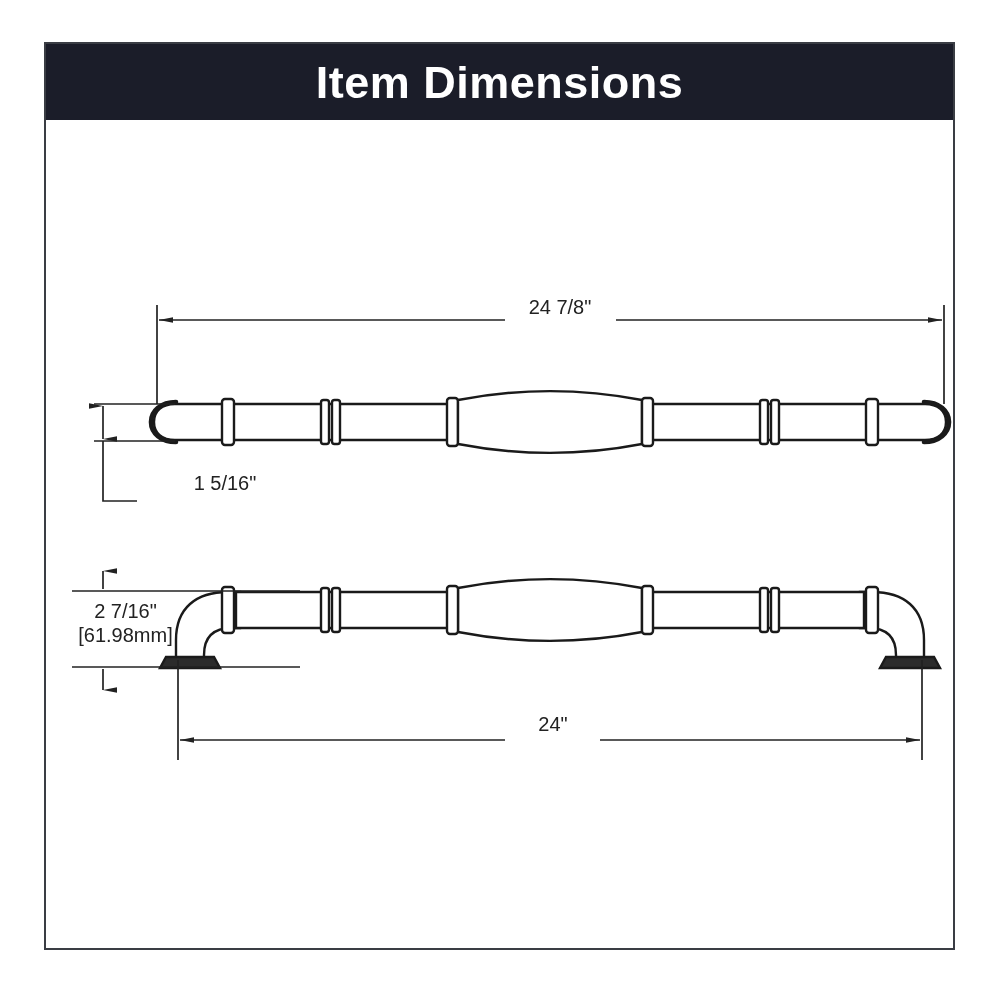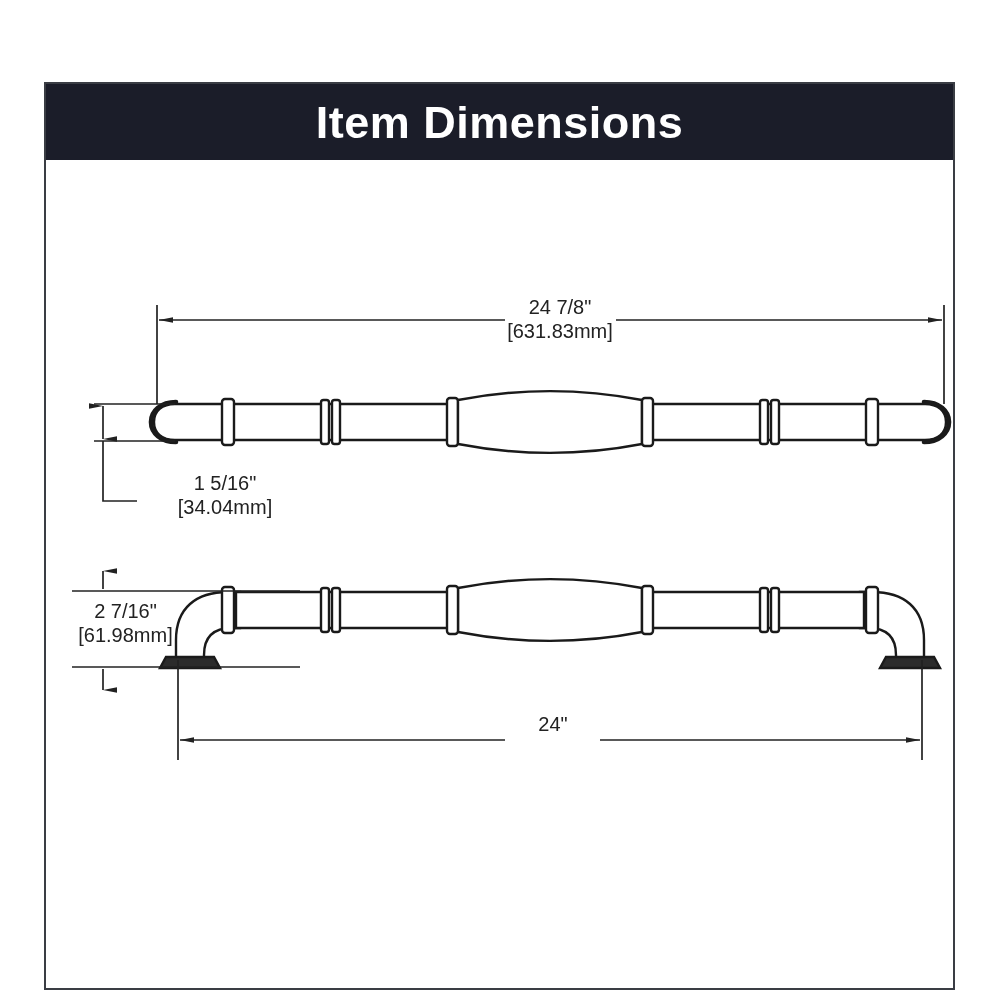--- a/index.html
+++ b/index.html
@@ -1,20 +1,20 @@
 <!DOCTYPE html>
 <html><head>
 <meta charset="utf-8">
 <style>
   html,body{margin:0;padding:0;background:#ffffff;}
   body{width:1000px;height:1000px;overflow:hidden;
        font-family:"Liberation Sans","DejaVu Sans",sans-serif;}
   #stage{position:relative;width:1000px;height:1000px;background:#fff;}
   #frame{position:absolute;left:44px;top:42px;width:911px;height:908px;
-         border:2px solid #3a3d44;box-sizing:border-box;background:#fff;margin-top:40px;}
+         border:2px solid #3a3d44;box-sizing:border-box;background:#fff;}
   #titlebar{position:absolute;left:0;top:0;width:100%;height:76px;
             background:#1b1d29;display:flex;align-items:center;justify-content:center;}
   #titlebar .title{color:#ffffff;font-size:45px;font-weight:bold;letter-spacing:.5px;
                    line-height:1;white-space:nowrap;}
   #drawing{position:absolute;left:0;top:0;width:1000px;height:1000px;}
   .lbl{position:absolute;text-align:center;color:#222;font-size:20px;
        line-height:1.18;white-space:nowrap;}
   .lbl .l1{display:block;}
   .lbl .l2{display:block;}
 </style>
@@ -134,26 +134,24 @@
     <g stroke="#222" stroke-width="1.7" fill="none">
       <line x1="178" y1="660" x2="178" y2="760"></line>
       <line x1="922" y1="660" x2="922" y2="760"></line>
       <line x1="180" y1="740" x2="505" y2="740" marker-start="url(#arrL)"></line>
       <line x1="600" y1="740" x2="920" y2="740" marker-end="url(#arrR)"></line>
     </g>
   </svg>
 
   <div class="lbl" style="left:460px;top:296px;width:200px;">
     <span class="l1">24 7/8"</span>
-    <span class="l2">[631.83mm]</span>
   </div>
 
   <div class="lbl" style="left:135px;top:472px;width:180px;">
     <span class="l1">1 5/16"</span>
-    <span class="l2">[34.04mm]</span>
   </div>
 
   <div class="lbl" style="left:48px;top:600px;width:155px;">
     <span class="l1">2 7/16"</span>
     <span class="l2">[61.98mm]</span>
   </div>
 
   <div class="lbl" style="left:458px;top:713px;width:190px;">
     <span class="l1">24"</span>
   </div>

